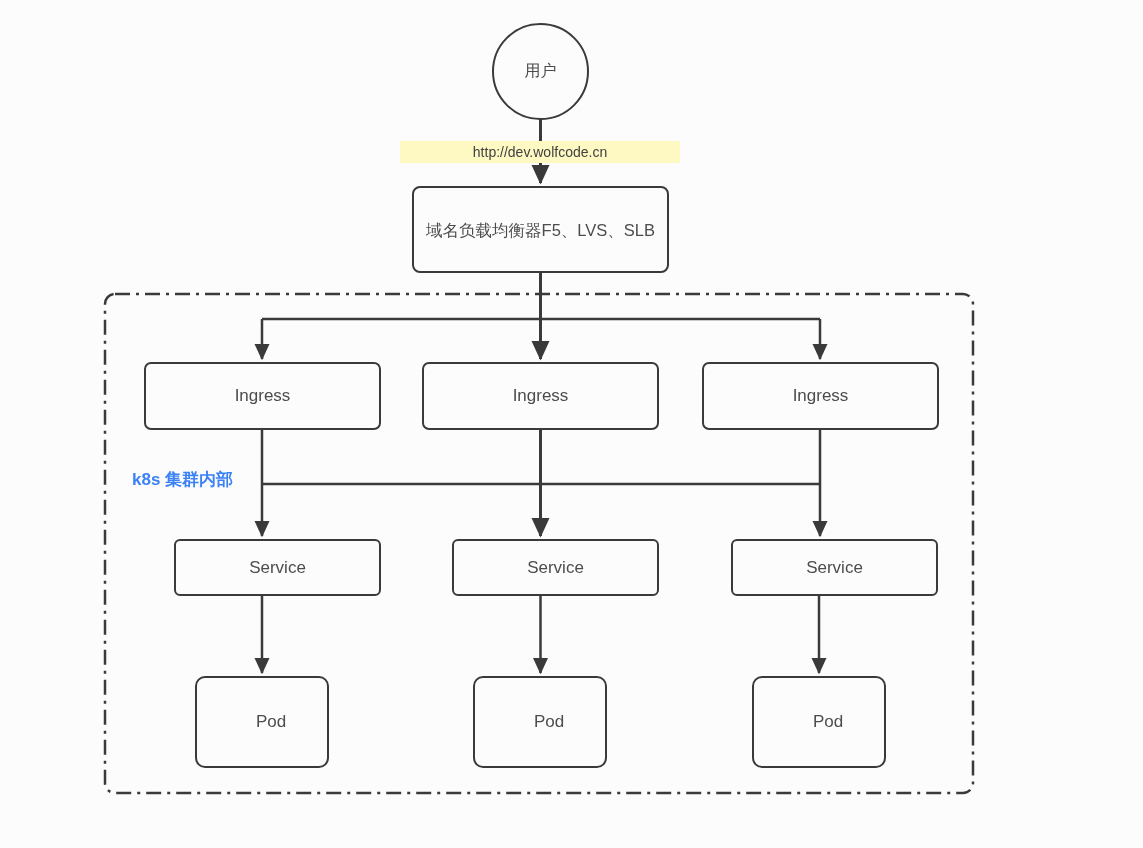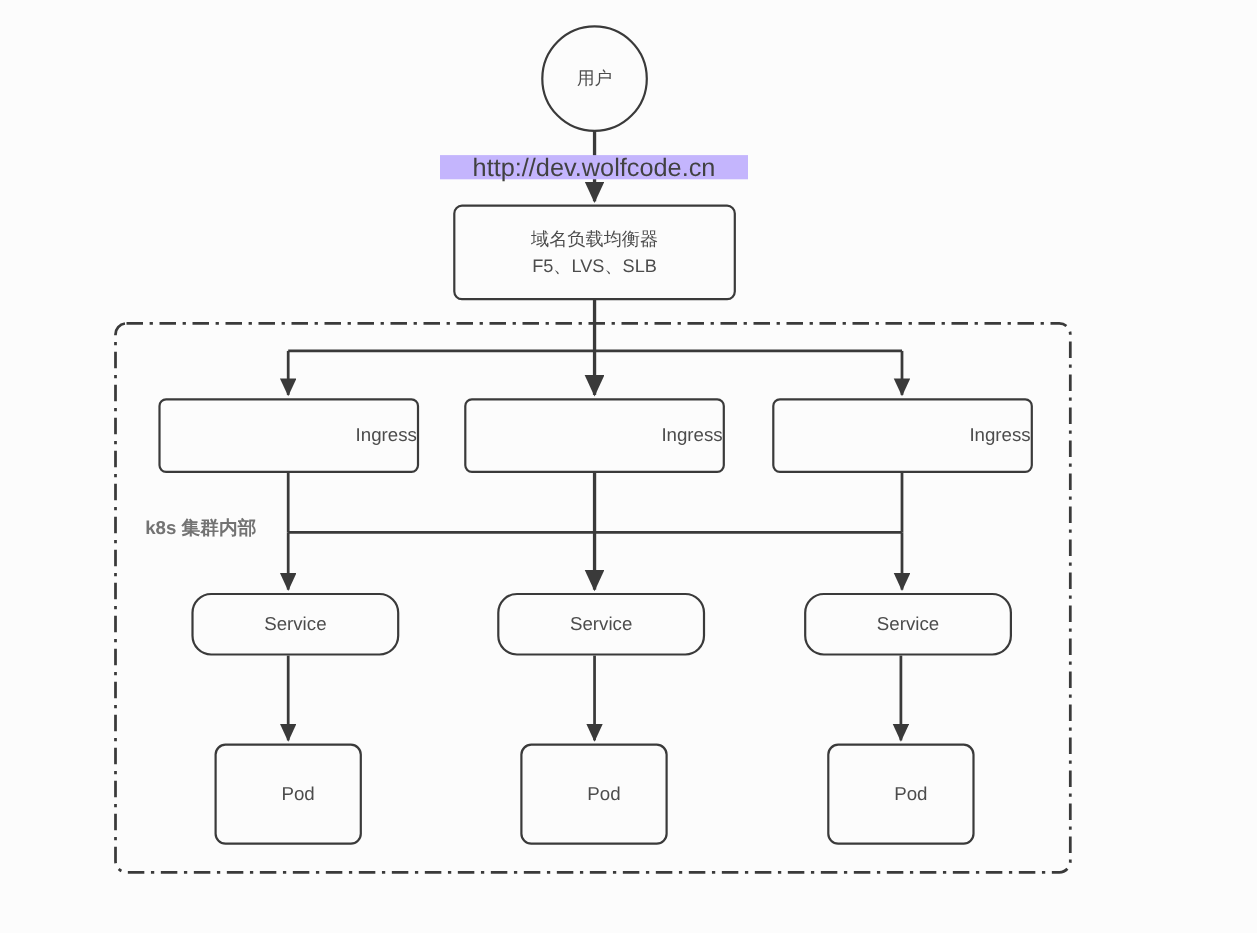--- a/index.html
+++ b/index.html
@@ -39,66 +39,65 @@
     left: 492px; top: 23px;
     width: 97px; height: 97px;
     border-radius: 50%;
     font-size: 16px;
     font-family: Liberation Serif, serif;
   }
   .lb-box {
     left: 412px; top: 186px;
     width: 257px; height: 87px;
     border-radius: 8px;
-    flex-direction: column;
+    flex-direction: row;
     line-height: 24px;
     font-size: 16.5px;
   }
   .ingress-box {
     top: 362px; width: 237px; height: 68px;
     border-radius: 7px;
     font-size: 17px;
-    justify-content: flex-end;
   }
   .ingress-1 { left: 144px; }
   .ingress-2 { left: 422px; }
   .ingress-3 { left: 702px; }
   .service-box {
-    top: 539px; width: 189px; height: 57px;
-    border-radius: 18px;
+    top: 539px; width: 207px; height: 57px;
+    border-radius: 6px;
     font-size: 17px;
   }
   .service-1 { left: 174px; }
   .service-2 { left: 452px; }
   .service-3 { left: 731px; }
   .pod-box {
     top: 676px; width: 134px; height: 92px;
     border-radius: 10px;
     font-size: 17px;
     padding-left: 18px;
   }
   .pod-1 { left: 195px; }
   .pod-2 { left: 473px; }
   .pod-3 { left: 752px; }
   .url-label {
     position: absolute;
     left: 400px; top: 141px;
     width: 280px;
     text-align: center;
-    font-size: 23px;
+    font-size: 14px;
     color: #414141;
-    background: #c4b5fd;
+    background: #fef9c3;
     line-height: 22px;
   }
   .cluster-label {
     position: absolute;
     left: 132px; top: 468px;
     font-size: 17px;
     font-weight: bold;
-    color: #737373;
+    color: #3b82f6;
   }
 </style>
 </head>
 <body>
 
 <div class="canvas">
 
   <svg class="connectors" viewBox="0 0 1143 848" xmlns="http://www.w3.org/2000/svg">
     <defs>
       <marker id="arrow" markerWidth="8" markerHeight="8" refX="6" refY="3" orient="auto" markerUnits="strokeWidth">

